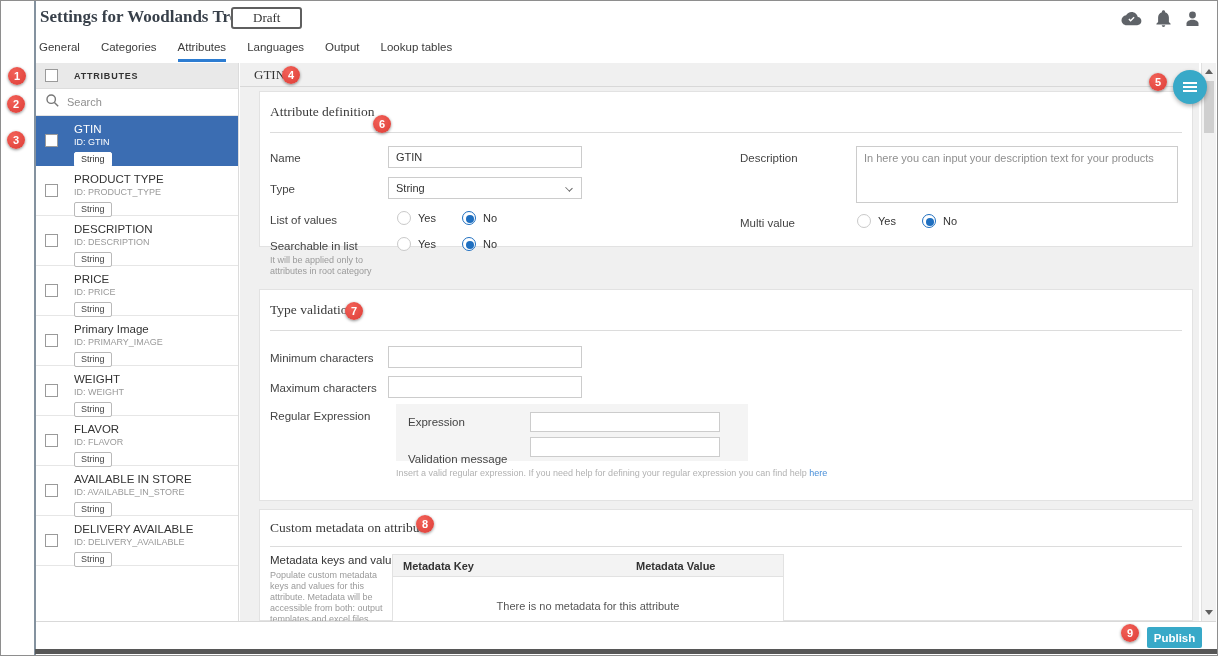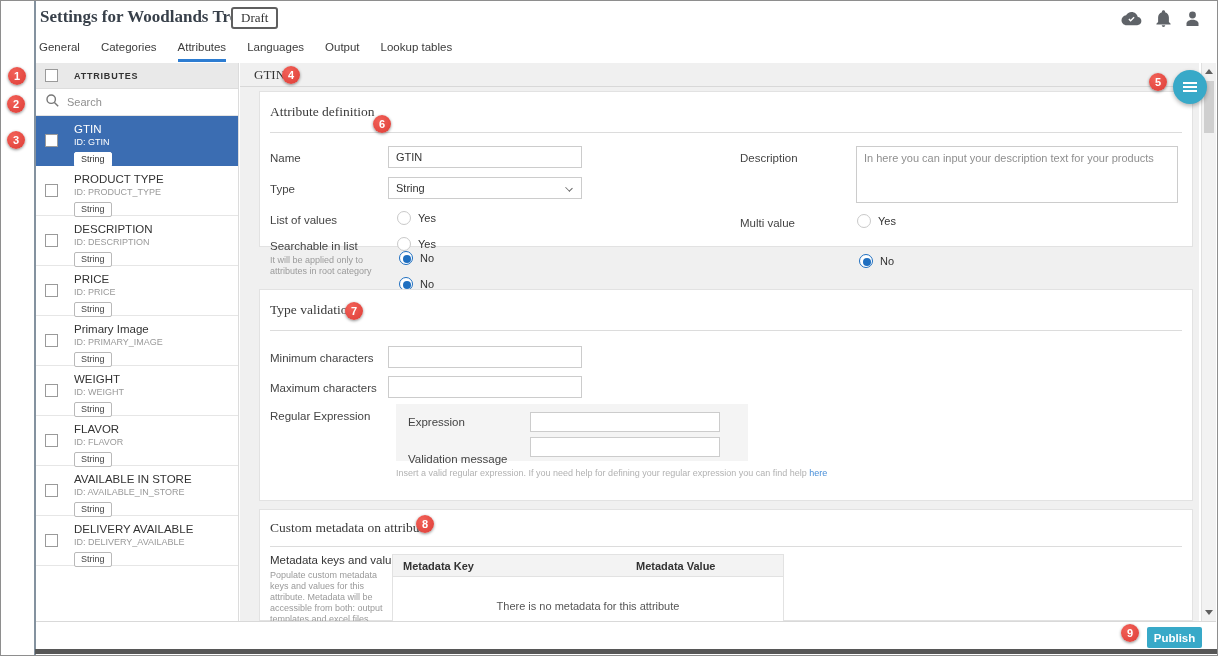--- a/index.html
+++ b/index.html
@@ -10,21 +10,21 @@
             background:#fff; overflow:hidden; }
 
   
   .gutter-line { position:absolute; left:33px; top:0; bottom:0; width:2px;
                  background:#84929f; z-index:1; }
 
   
   .app-title { position:absolute; left:39px; top:6px; font-family:"Liberation Serif", serif;
                font-size:17px; font-weight:600; color:#38404a; }
   .draft-badge { position:absolute; left:230px; top:6px; border:2px solid #5f5f5f; border-radius:3px;
-                 padding:1px 8px; font-family:"Liberation Serif", serif; font-size:13px; color:#333; background:#fff;text-align:center; }
+                 padding:1px 20px; font-family:"Liberation Serif", serif; font-size:13px; color:#333; background:#fff;text-align:center; }
   .header-icons { position:absolute; left:1120px; top:9px; display:flex; gap:14px; align-items:center; }
   .header-icons svg { display:block; }
 
   
   .tabs { position:absolute; left:38px; top:40px; display:flex; gap:21px; height:21px; }
   .tab { font-size:11.5px; color:#3c3c3c; padding-bottom:4px; cursor:default; white-space:nowrap; }
   .tab.active { border-bottom:3px solid var(--accent, #2d7dd2); }
 
   
   .sidebar { position:absolute; left:35px; top:62px; width:203px; height:558px;
@@ -68,21 +68,21 @@
              color:#333; padding:0 7px; outline:none; font-family:"Liberation Sans", sans-serif; }
   .t-input::placeholder { color:#999; }
   .sel { position:absolute; height:22px; border:1px solid #ccc; background:#fff; font-size:11px; color:#333;
          line-height:20px; padding:0 7px; cursor:pointer; }
   .sel .chev { position:absolute; right:9px; top:7px; width:6px; height:6px;
                border-right:1px solid #666; border-bottom:1px solid #666; transform:rotate(45deg) scale(1,.8); }
   .t-area { position:absolute; border:1px solid #ccc; background:#fff; resize:none; outline:none;
             font-size:11px; color:#333; padding:5px 7px; font-family:"Liberation Sans", sans-serif; }
   .t-area::placeholder { color:#8f8f8f; }
 
-  .radio-group { position:absolute; display:flex; gap:26px; align-items:center;flex-direction:column; }
+  .radio-group { position:absolute; display:flex; gap:26px; align-items:center; }
   .radio-opt { display:flex; align-items:center; gap:7px; cursor:pointer; }
   .radio-circle { width:14px; height:14px; border-radius:50%; border:1px solid #c9c9c9; background:#fff; position:relative; }
   .radio-opt.checked .radio-circle { border:1px solid var(--radio-blue, #1f6fc0); }
   .radio-opt.checked .radio-circle::after { content:""; position:absolute; left:3px; top:3px; width:8px; height:8px;
                                             border-radius:50%; background:var(--radio-blue, #1f6fc0); }
   .radio-label { font-size:11px; color:#333; }
 
   .regex-box { position:absolute; left:136px; top:114px; width:352px; height:57px; background:#f4f4f4; }
   .regex-box .f-label { color:#444; }
   .regex-box .t-input { height:20px; }

